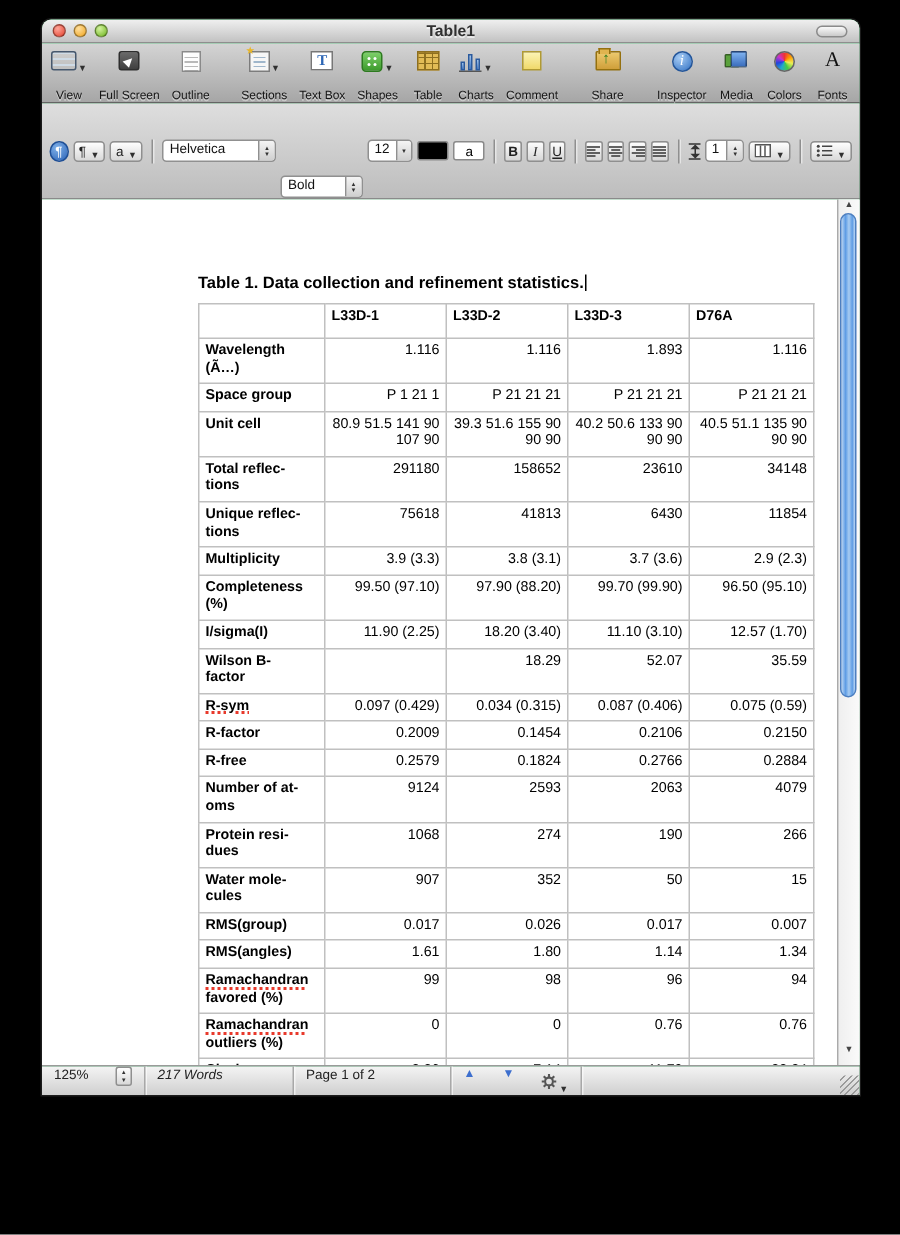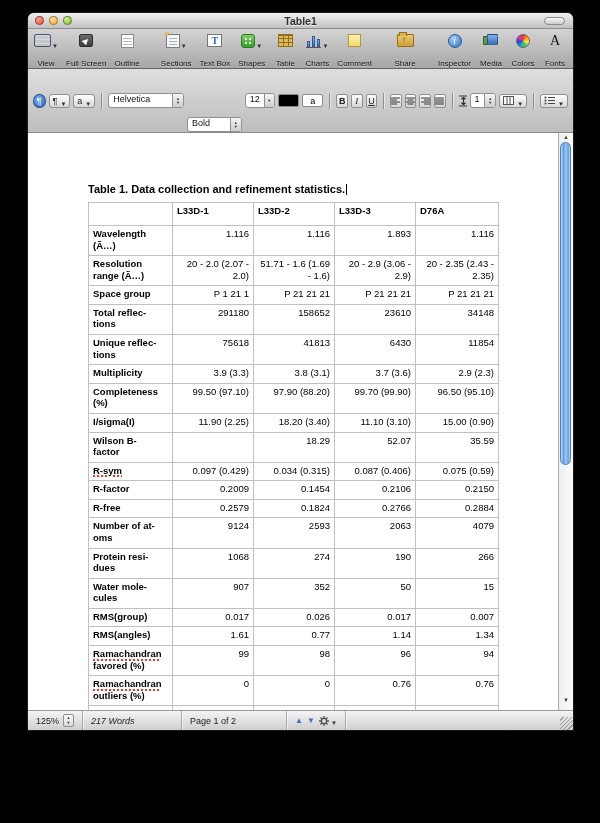--- a/index.html
+++ b/index.html
@@ -93,21 +93,21 @@
            display:flex;flex-direction:column;align-items:center;justify-content:center;font-size:4px;line-height:4px;color:#333;}
   .fb-swatch{width:24px;height:13px;border:1px solid #8a8a8a;box-sizing:border-box;border-radius:2px;
              background:#fff;display:flex;align-items:center;justify-content:center;font-size:9px;}
   .fb-divider{width:1px;height:16px;background:#8f8f8f;box-shadow:1px 0 0 rgba(255,255,255,.5);margin:0 3px;}
   .fb-mini{width:13px;height:14px;border:1px solid #8f8f8f;border-radius:2px;box-sizing:border-box;
            background:linear-gradient(#fdfdfd,#d6d6d6);display:flex;align-items:center;justify-content:center;
            font-size:9px;color:#222;}
   .alignsvg{display:block;}
   
   .docarea{flex:1;display:flex;min-height:0;background:#fff;}
-  .page{flex:1;position:relative;overflow:hidden;}
+  .page{flex:1;position:relative;overflow:hidden;margin-left:44px;}
   .content{padding:50px 0 0 60px;}
   .doc-title{font-size:11px;font-weight:bold;color:#000;margin-bottom:7px;}
   .caret{display:inline-block;width:1px;height:11px;background:#000;vertical-align:-2px;margin-left:1px;}
   table.stats{border-collapse:collapse;table-layout:fixed;width:410px;font-size:9.5px;}
   table.stats col.c0{width:84px;} table.stats col.cv{width:81px;} table.stats col.cl{width:83px;}
   table.stats th,table.stats td{border:1px solid #c0c0c0;padding:2px 4px 4px 4px;vertical-align:top;line-height:1.22;}
   table.stats thead th{text-align:left;font-weight:bold;height:16px;}
   table.stats tbody th{text-align:left;font-weight:bold;white-space:pre-line;}
   table.stats td{text-align:right;white-space:pre-line;}
   .miss{text-decoration:underline dotted #e8392b 1.5px;text-underline-offset:2px;}
@@ -115,21 +115,21 @@
   .scrollbar{flex:0 0 15px;background:linear-gradient(90deg,#efefef,#fafafa);border-left:1px solid #aaa;
              position:relative;box-sizing:border-box;}
   .sb-arrow{position:absolute;left:0;width:100%;text-align:center;font-size:6px;color:#444;line-height:8px;}
   .sb-up{top:0;} .sb-down{bottom:6px;}
   .sb-thumb{position:absolute;left:1px;top:9px;width:11px;height:323px;border-radius:6px;
             background:linear-gradient(90deg,#bcd7f4 0%,#5e9ce4 30%,#a8ccf2 55%,#5e9ce4 80%,#bcd7f4 100%);
             border:1px solid #4d7fc0;box-sizing:border-box;}
   
   .statusbar{flex:0 0 19px;background:linear-gradient(#f4f4f4,#cfcfcf);border-top:1px solid #9a9a9a;
              display:flex;align-items:center;font-size:9px;color:#222;position:relative;}
-  .sb-seg{display:flex;align-items:center;height:100%;padding:0 8px;gap:4px;}
+  .sb-seg{display:flex;height:100%;padding:0 8px;gap:18px;}
   .sb-div{width:1px;height:100%;background:#a8a8a8;box-shadow:1px 0 0 rgba(255,255,255,.6);}
   .zstep{width:11px;height:13px;border:1px solid #8f8f8f;border-radius:2px;background:linear-gradient(#fefefe,#d8d8d8);
          display:flex;flex-direction:column;align-items:center;justify-content:center;font-size:4px;line-height:4.5px;color:#333;box-sizing:border-box;}
   .navtri{font-size:8px;color:#3d6fce;}
   .gear{display:flex;align-items:center;gap:1px;}
   .grip{position:absolute;right:0;bottom:0;width:13px;height:13px;
         background:repeating-linear-gradient(135deg,transparent 0 2px,#9a9a9a 2px 3px);}
 </style>
 </head>
 <body>
@@ -396,38 +396,38 @@
             </thead>
           <tbody>
               <tr>
                 <th><span>Wavelength</span><br><span>(Ã…)</span></th>
                 <td>1.116</td>
                 <td>1.116</td>
                 <td>1.893</td>
                 <td>1.116</td>
               </tr>
               <tr>
-                <th><span>Resolution</span><br><span>range (Ã…)</span></th>
-                <td>20 - 2.0 (2.07 -
-2.0)</td>
-                <td>51.71 - 1.6 (1.69
-- 1.6)</td>
-                <td>20 - 2.9 (3.06 -
-2.9)</td>
-                <td>20 - 2.35 (2.43 -
-2.35)</td>
-              </tr>
-              <tr>
                 <th><span>Space group</span></th>
                 <td>P 1 21 1</td>
                 <td>P 21 21 21</td>
                 <td>P 21 21 21</td>
                 <td>P 21 21 21</td>
               </tr>
               <tr>
+                <th><span>Unit cell</span></th>
+                <td>80.9 51.5 141 90
+107 90</td>
+                <td>39.3 51.6 155 90
+90 90</td>
+                <td>40.2 50.6 133 90
+90 90</td>
+                <td>40.5 51.1 135 90
+90 90</td>
+              </tr>
+              <tr>
                 <th><span>Total reflec-</span><br><span>tions</span></th>
                 <td>291180</td>
                 <td>158652</td>
                 <td>23610</td>
                 <td>34148</td>
               </tr>
               <tr>
                 <th><span>Unique reflec-</span><br><span>tions</span></th>
                 <td>75618</td>
                 <td>41813</td>
@@ -446,21 +446,21 @@
                 <td>99.50 (97.10)</td>
                 <td>97.90 (88.20)</td>
                 <td>99.70 (99.90)</td>
                 <td>96.50 (95.10)</td>
               </tr>
               <tr>
                 <th><span>I/sigma(I)</span></th>
                 <td>11.90 (2.25)</td>
                 <td>18.20 (3.40)</td>
                 <td>11.10 (3.10)</td>
-                <td>15.00 (0.90)</td>
+                <td>12.57 (1.70)</td>
               </tr>
               <tr>
                 <th><span>Wilson B-</span><br><span>factor</span></th>
                 <td></td>
                 <td>18.29</td>
                 <td>52.07</td>
                 <td>35.59</td>
               </tr>
               <tr>
                 <th><span class="miss">R-sym</span></th>
@@ -507,21 +507,21 @@
               <tr>
                 <th><span>RMS(group)</span></th>
                 <td>0.017</td>
                 <td>0.026</td>
                 <td>0.017</td>
                 <td>0.007</td>
               </tr>
               <tr>
                 <th><span>RMS(angles)</span></th>
                 <td>1.61</td>
-                <td>0.77</td>
+                <td>1.80</td>
                 <td>1.14</td>
                 <td>1.34</td>
               </tr>
               <tr>
                 <th><span class="miss">Ramachandran</span><br><span>favored (%)</span></th>
                 <td>99</td>
                 <td>98</td>
                 <td>96</td>
                 <td>94</td>
               </tr>

